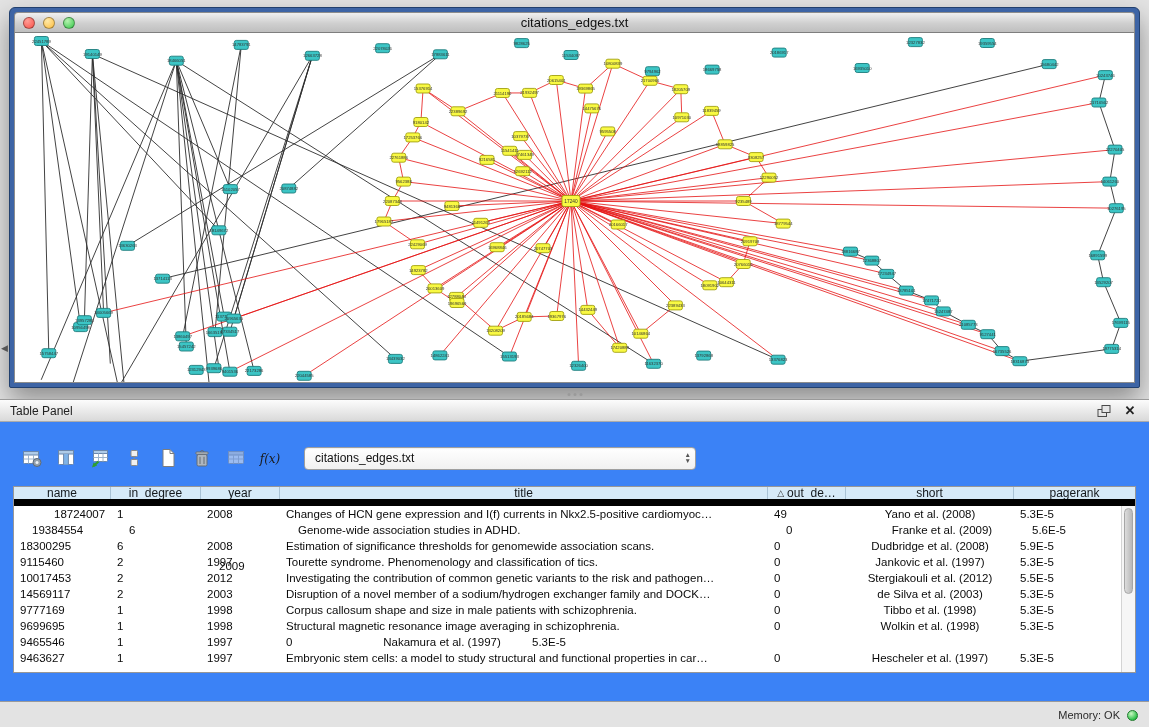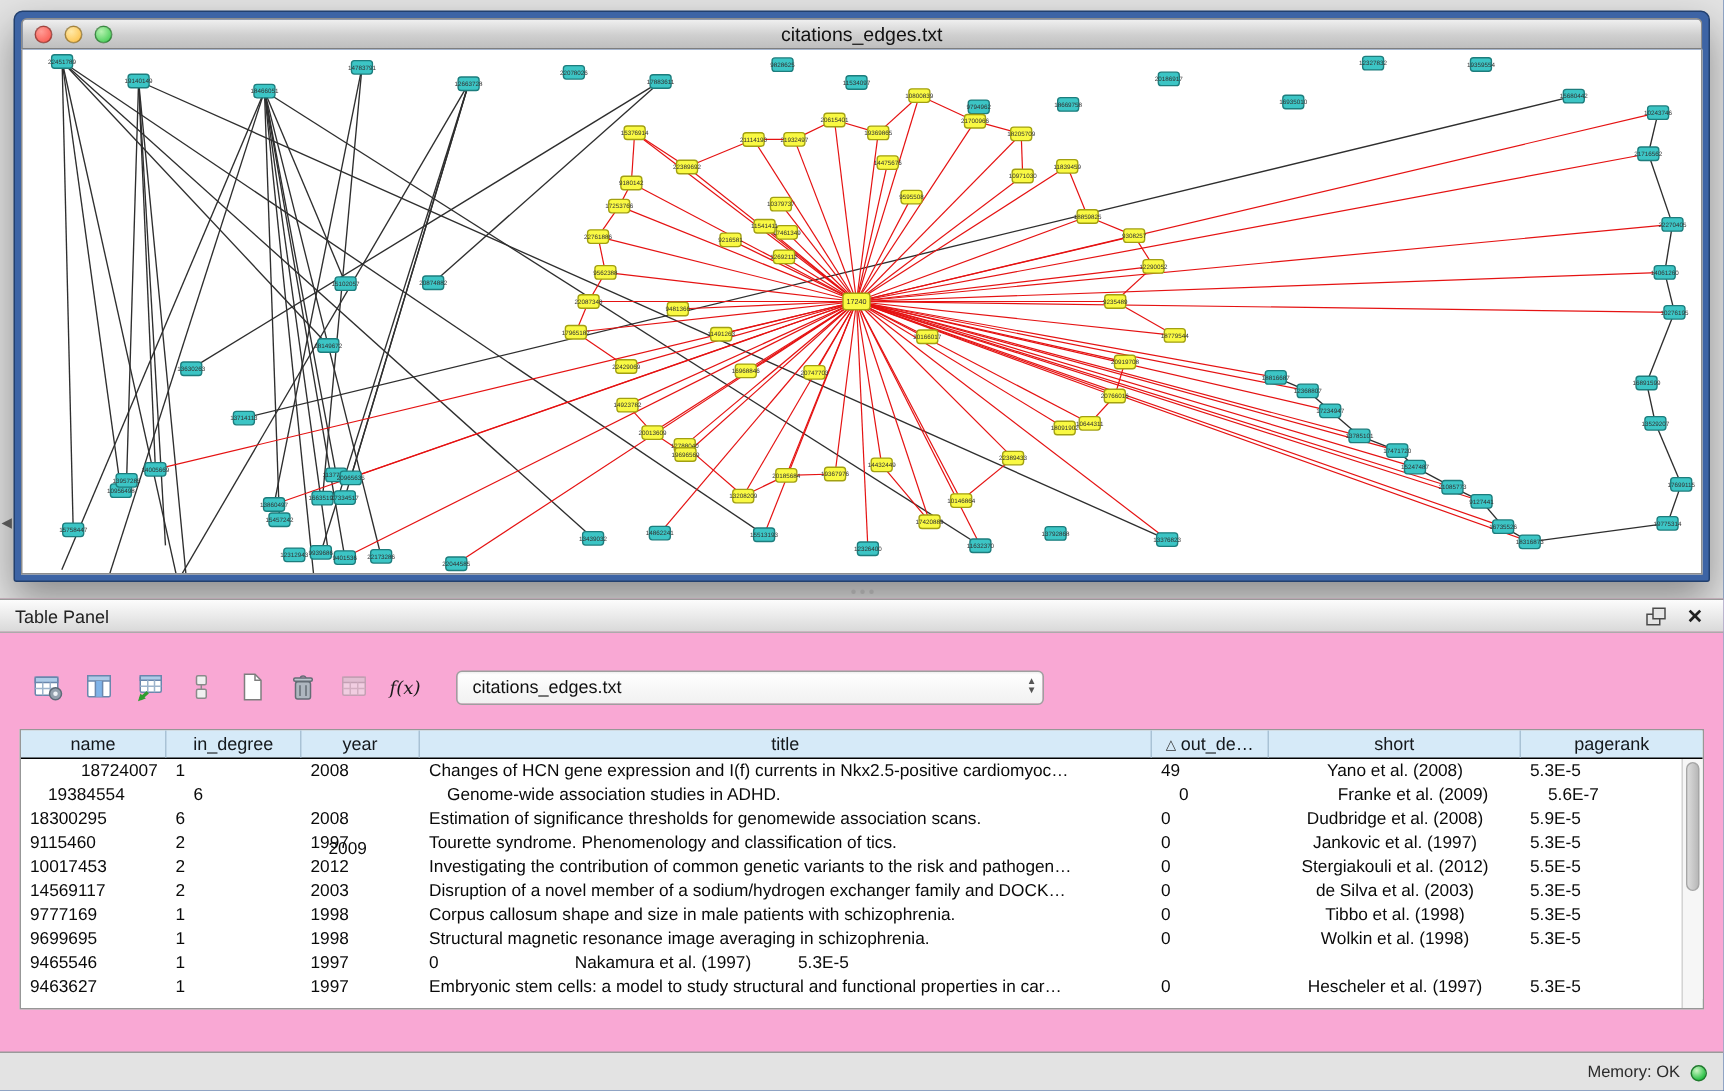--- a/index.html
+++ b/index.html
@@ -37,21 +37,21 @@
     display:flex; gap:3px; padding:2px 4px;
   }
   .splitter i{ width:3px; height:3px; border-radius:50%; background:#9a9a9a; display:block; }
   .collapse-arrow{
     position:absolute; left:1px; top:344px; font-size:9px; color:#555; line-height:9px;
   }
 
   
   .table-panel{
     position:absolute; left:0; top:399px; width:1149px; height:303px;
-    background:#f9a8d4; border-top:1px solid #9a9a9a; border-bottom:1px solid #9a9a9a;
+    background:#3b82f6; border-top:1px solid #9a9a9a; border-bottom:1px solid #9a9a9a;
   }
   .tp-header{
     height:22px; display:flex; align-items:center; padding:0 10px;
     background:linear-gradient(#fcfcfc,#d9d9d9); border-bottom:1px solid #ababab;
     font-size:12px; color:#222;
   }
   .tp-header .spacer{ flex:1; }
   .tp-hicon{ width:18px; height:16px; display:flex; align-items:center; justify-content:center; margin-left:8px; }
   .tp-close{ font-size:13px; font-weight:bold; color:#222; }
 
@@ -65,21 +65,21 @@
   }
   .combo .stepper{
     position:absolute; right:4px; top:0; bottom:0; display:flex; flex-direction:column;
     justify-content:center; line-height:6px; font-size:6.5px; color:#555; text-align:center;
   }
 
   .tp-table{
     position:absolute; left:13px; top:86px; width:1123px; height:187px;
     background:#fff; border:1px solid #979797;
   }
-  .thead{ display:flex; height:19px; background:#d6eaf8; border-bottom:1px solid #000000; }
+  .thead{ display:flex; height:19px; background:#d6eaf8; border-bottom:7px solid #000000; }
   .hcell{
     display:flex; align-items:center; justify-content:center; gap:3px;
     font-size:12px; color:#14181c; border-right:1px solid #a9c2d5;
     overflow:hidden; white-space:nowrap;
   }
   .hcell:last-child{ border-right:none; }
   .hcell .sort{ font-size:9px; color:#333; }
   .tbody{ position:relative; }
   .trow{ display:flex; height:16px; background:#fff; }
   .tcell{
@@ -884,21 +884,21 @@
           <div class="tcell center" style="width: 168px;">Yano et al. (2008)</div>
           <div class="tcell" style="flex: 1 1 0%;">5.3E-5</div>
         </div>
         <div class="trow">
           <div class="tcell" style="width: 97px; margin-left: 12px;">19384554</div>
           <div class="tcell" style="width: 90px;">6</div>
           <div class="tcell" style="width: 79px; margin-top: 36px;">2009</div>
           <div class="tcell" style="width: 488px;">Genome-wide association studies in ADHD.</div>
           <div class="tcell" style="width: 78px;">0</div>
           <div class="tcell center" style="width: 168px;">Franke et al. (2009)</div>
-          <div class="tcell" style="flex: 1 1 0%;">5.6E-7</div>
+          <div class="tcell" style="flex: 1 1 0%;">5.6E-5</div>
         </div>
         <div class="trow">
           <div class="tcell" style="width: 97px;">18300295</div>
           <div class="tcell" style="width: 90px;">6</div>
           <div class="tcell" style="width: 79px;">2008</div>
           <div class="tcell" style="width: 488px;">Estimation of significance thresholds for genomewide association scans.</div>
           <div class="tcell" style="width: 78px;">0</div>
           <div class="tcell center" style="width: 168px;">Dudbridge et al. (2008)</div>
           <div class="tcell" style="flex: 1 1 0%;">5.9E-5</div>
         </div>

